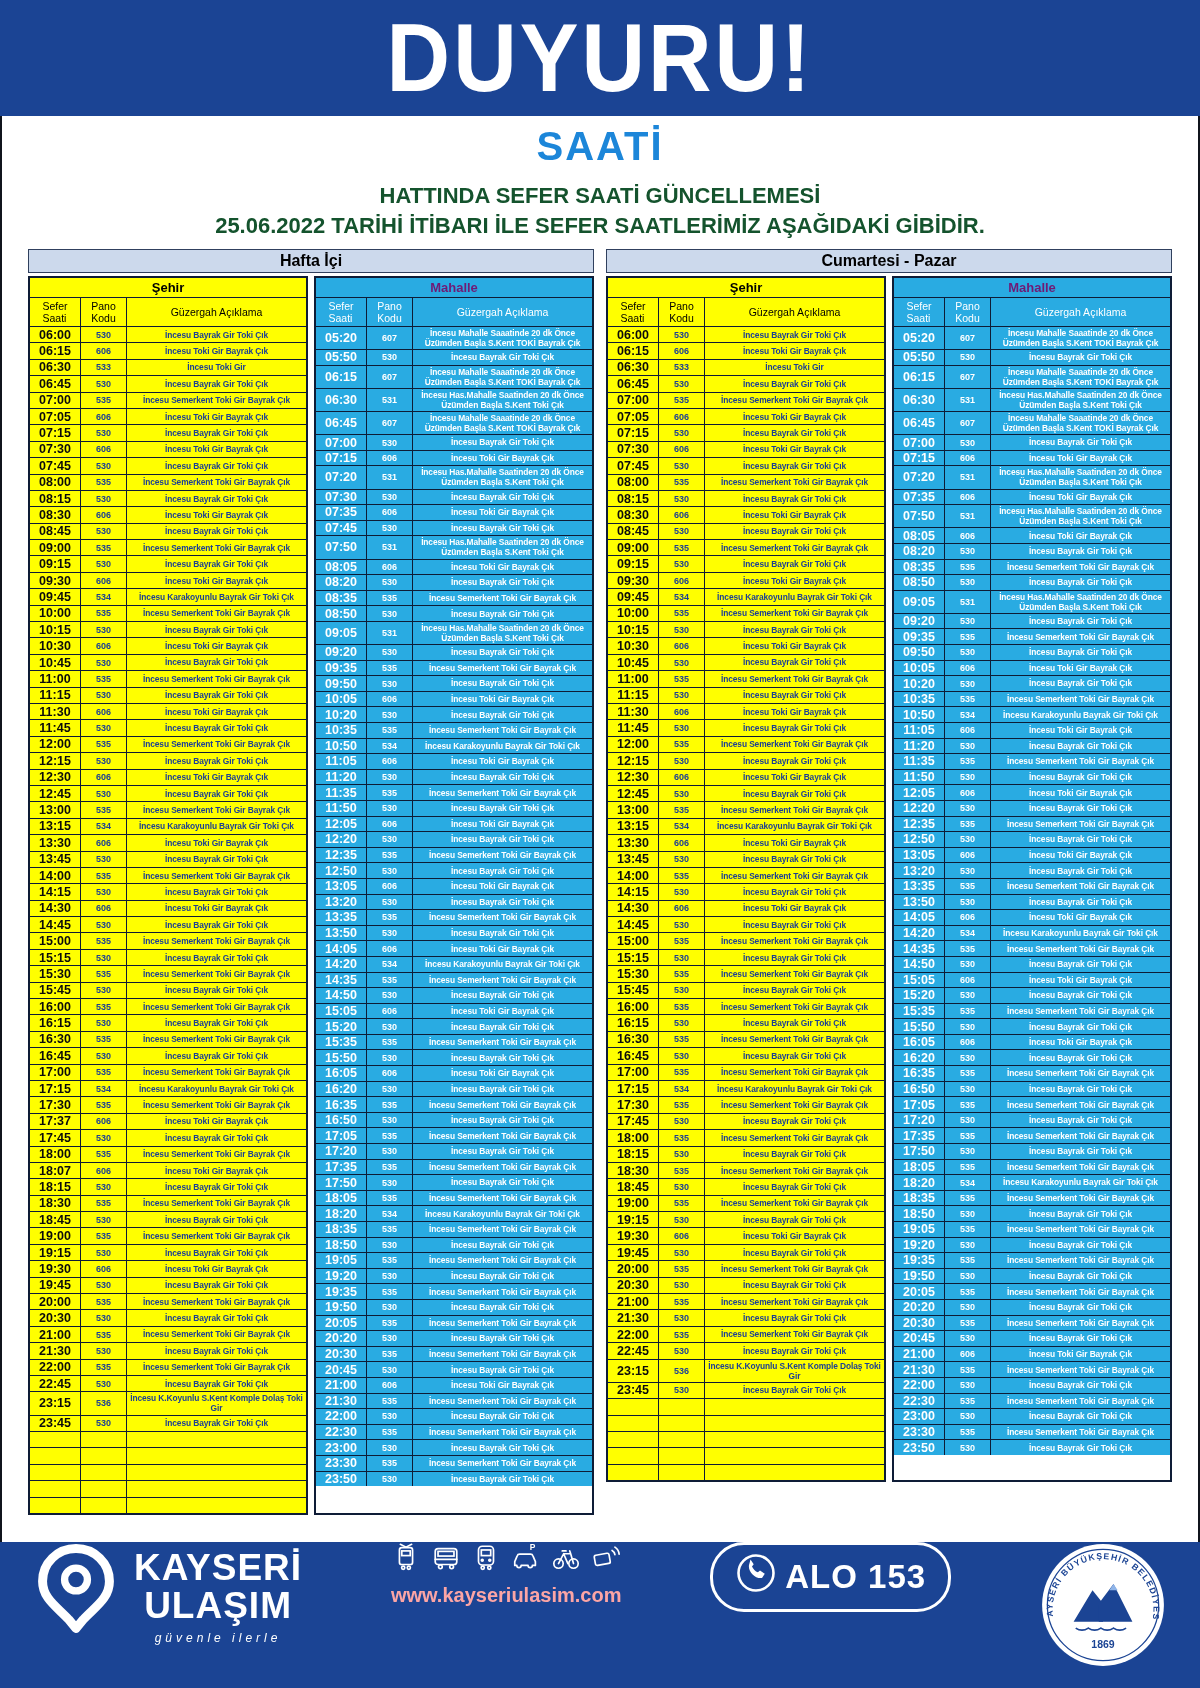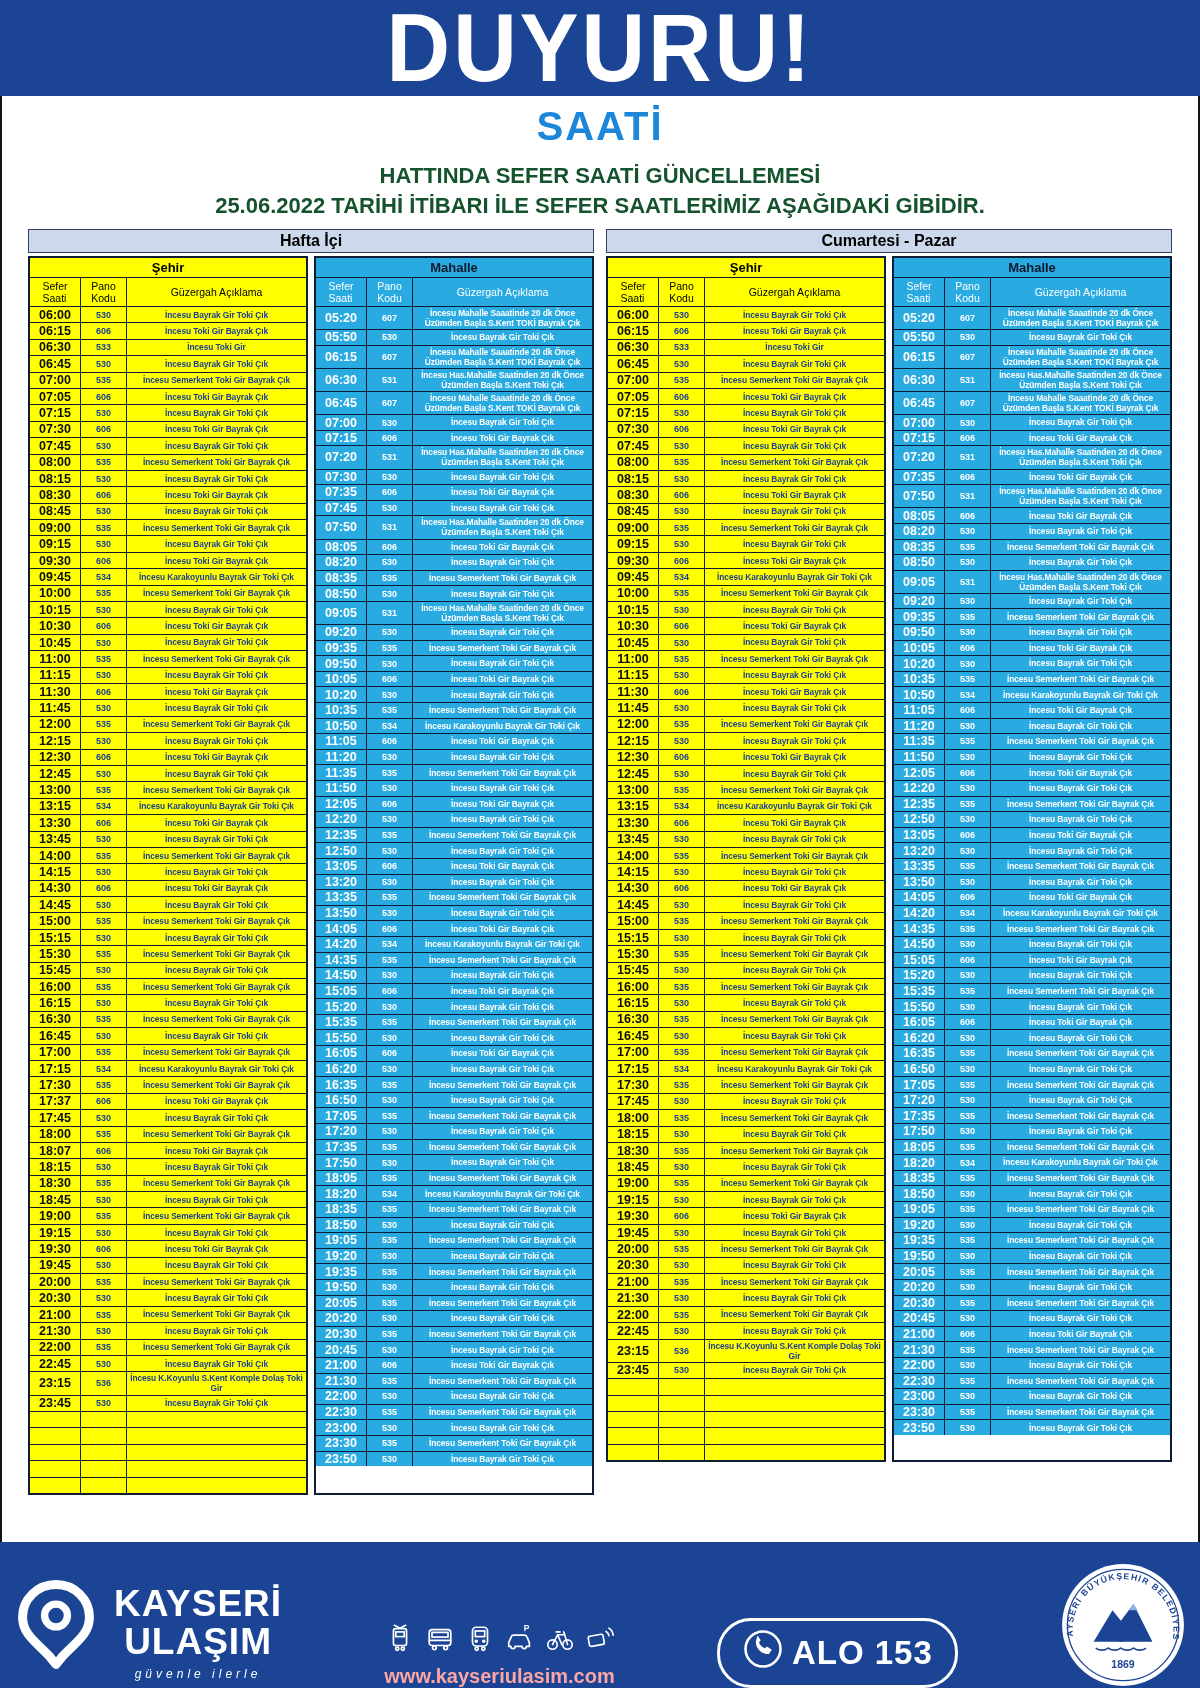--- a/index.html
+++ b/index.html
@@ -2,57 +2,57 @@
 <html><head>
 <meta charset="utf-8">
 <style>
   html,body{margin:0;padding:0;}
   body{
     width:1200px;height:1688px;position:relative;overflow:hidden;
     background:#ffffff;font-family:"Liberation Sans",sans-serif;
     box-shadow:inset 0 0 0 2px #10141c;box-sizing:border-box;
   }
   
-  .banner{height:96px;background:#1b4494;display:flex;align-items:center;justify-content:center;}
+  .banner{height:116px;background:#1b4494;display:flex;align-items:center;justify-content:center;}
   .banner h1{margin:0;color:#fff;font-size:88px;font-weight:900;letter-spacing:3px;transform:scaleY(1.1);}
   
   .intro{text-align:center;}
   .route{color:#1c86d9;font-size:40px;font-weight:900;letter-spacing:2px;margin:8px 0 0;}
   .iline{font-size:22px;font-weight:900;color:#14532d;margin:0;}
   .iline.first{margin-top:14px;}
   .iline.second{margin-top:4px;}
   
   .tables{display:flex;gap:12px;margin:10px 28px 0;}
   .group{flex:1;min-width:0;}
   .group-title{background:#ccd9ec;border:1px solid #30405e;font-size:16px;font-weight:bold;
     text-align:center;color:#000;padding:2px 0;}
   .group-body{display:flex;gap:6px;margin-top:3px;}
   .timetable{flex:1;min-width:0;border:2px solid #0e1c36;}
   .tt-title{text-align:center;font-weight:bold;font-size:13px;padding:2px 16px;}
   .sehir .tt-title{background:#ffff00;color:#000;}
-  .mahalle .tt-title{background:#29abe2;color:#0f172a;}
+  .mahalle .tt-title{background:#29abe2;color:#701a75;}
   .tt-row{display:grid;grid-template-columns:50px 46px 1fr;}
   .cell{display:flex;align-items:center;justify-content:center;
     border-top:1px solid #0e1c36;border-left:1px solid #0e1c36;min-width:0;}
   .cell:first-child{border-left:0;}
   .sehir .cell{background:#ffff00;}
   .mahalle .cell{background:#29abe2;}
   .hcell{font-size:10.5px;font-weight:normal;padding:2px 14px;}
   .sehir .hcell{color:#000;}
   .mahalle .hcell{color:#fff;}
   .sehir .tt-row{min-height:16.4px;}
   .mahalle .tt-row{min-height:15.6px;}
   .time{font-size:12.5px;font-weight:bold;color:#0b0b0b;}
   .code{font-size:9px;font-weight:bold;color:#1c3f94;}
   .desc{font-size:8.4px;font-weight:bold;color:#1c3f94;text-align:center;line-height:1.2;
     padding:1px 2px;letter-spacing:-0.1px;}
   .mahalle .time,.mahalle .code,.mahalle .desc{color:#fff;}
   
   .footer{position:absolute;left:0;right:0;bottom:0;height:146px;background:#1b4494;
-    display:flex;align-items:flex-end;justify-content:space-between;padding:0 14px;box-sizing:border-box;}
+    display:flex;align-items:flex-start;justify-content:space-between;padding:0 34px;box-sizing:border-box;}
   .logo-block{display:flex;align-items:center;gap:16px;}
   .brand-text{color:#fff;text-align:center;}
   .brand-line{font-size:37px;font-weight:900;line-height:1.04;letter-spacing:1px;}
   .tagline{font-size:12px;font-style:italic;letter-spacing:4px;margin-top:6px;}
   .center-block{text-align:center;}
   .icons-row{display:flex;gap:10px;justify-content:center;align-items:flex-end;}
   .icons-row svg{width:30px;height:30px;}
   .website{color:#fca5a5;font-weight:bold;font-size:20px;margin-top:8px;}
   .alo-pill{border:3px solid #fff;border-radius:34px;padding:7px 22px;display:flex;align-items:center;
     gap:8px;color:#fff;font-size:33px;font-weight:900;letter-spacing:1px;}

